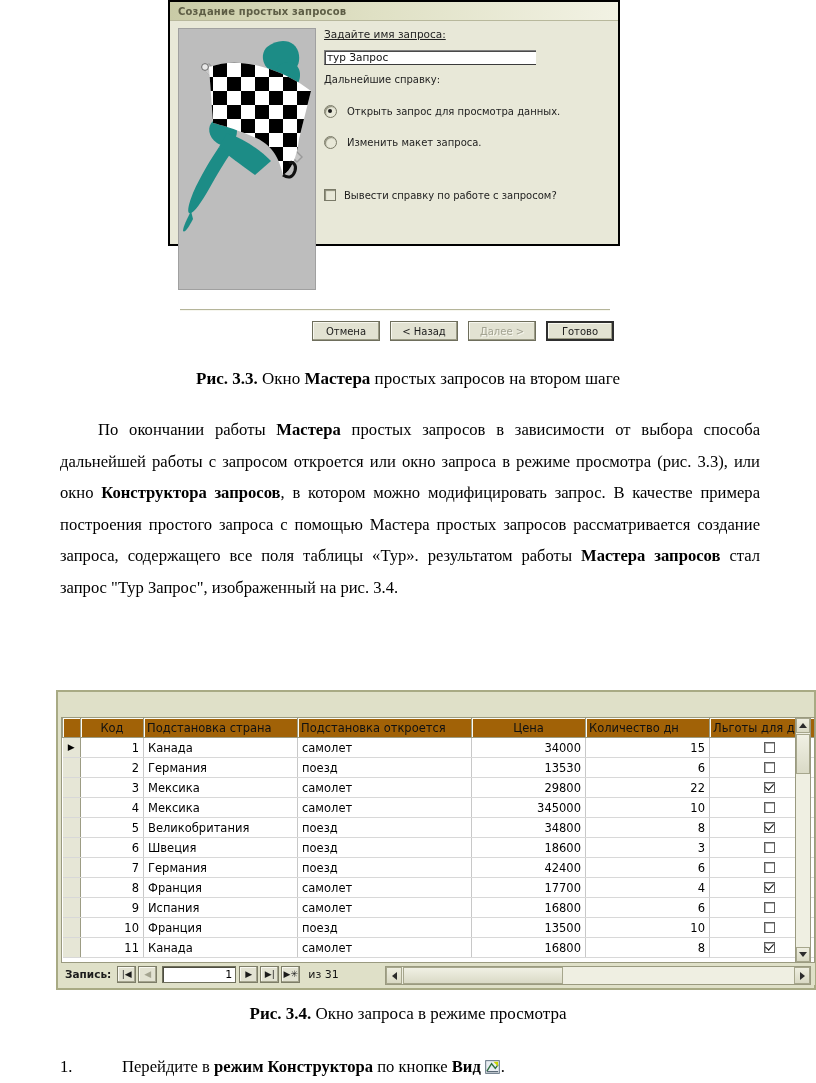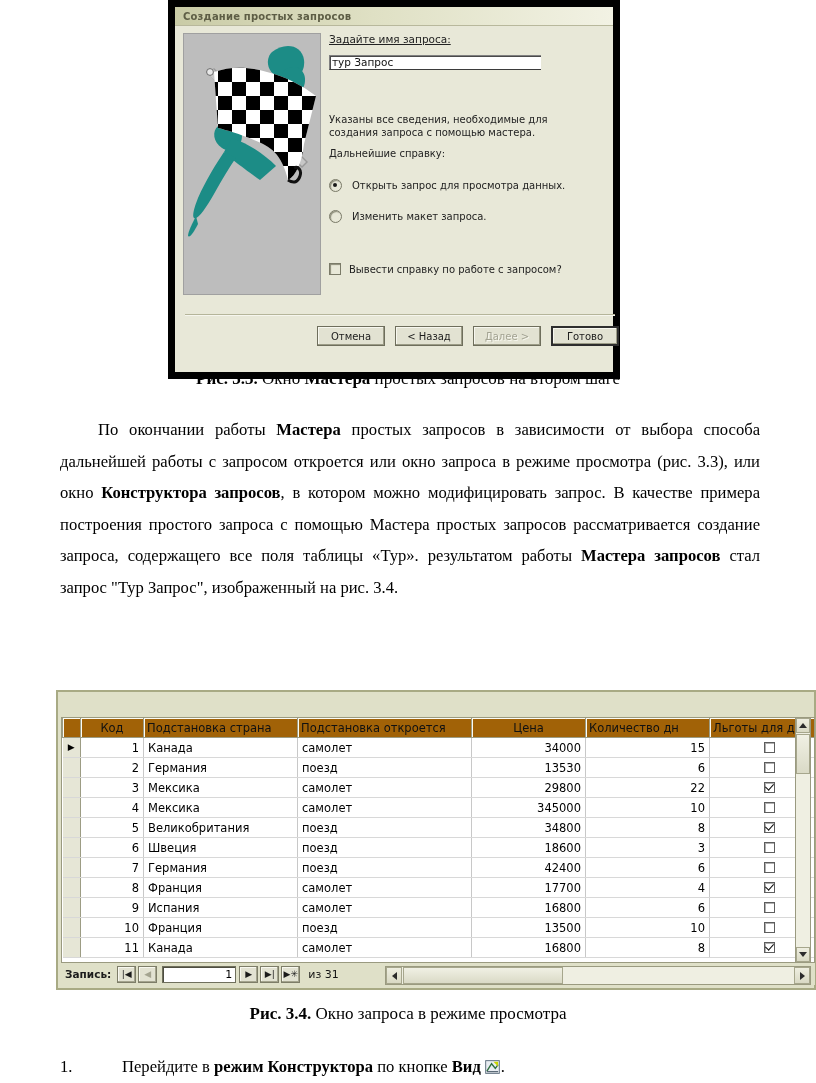--- a/index.html
+++ b/index.html
@@ -15,23 +15,23 @@
     color: #000000;
     overflow: hidden;
   }
 
   
   .wizard {
     position: absolute;
     left: 168px;
     top: 0px;
     width: 452px;
-    height: 379px;
+    height: 246px;
     background: #e8e8d8;
-    border: 7px solid #000000;
+    border: 2px solid #000000;
     box-sizing: border-box;
     font-family: "DejaVu Sans", sans-serif;
   }
   .wizard-titlebar {
     height: 19px;
     background: linear-gradient(to right, #c9cba6 0%, #dfe0c4 45%, #f2f2e4 100%);
     border-bottom: 1px solid #b8b89c;
     display: flex;
     align-items: center;
     padding-left: 8px;
@@ -518,21 +518,20 @@
           </g>
           <path d="M104 146 C110 150 114 148 116 142 C118 136 114 132 110 134" fill="none" stroke="#111" stroke-width="3"></path>
         </g>
       </svg>
     </div>
 
     <div class="wizard-right">
       <div class="field-label">Задайте имя запроса:</div>
       <input class="name-input" type="text" value="тур Запрос" style="">
 
-      <div class="para">Указаны все сведения, необходимые для создания запроса с помощью мастера.</div>
       <div class="para2">Дальнейшие справку:</div>
 
       <div class="radio-row">
         <span class="radio checked"></span>
         <span class="radio-label">Открыть запрос для просмотра данных.</span>
       </div>
 
       <div class="radio-row second">
         <span class="radio"></span>
         <span class="radio-label">Изменить макет запроса.</span>

